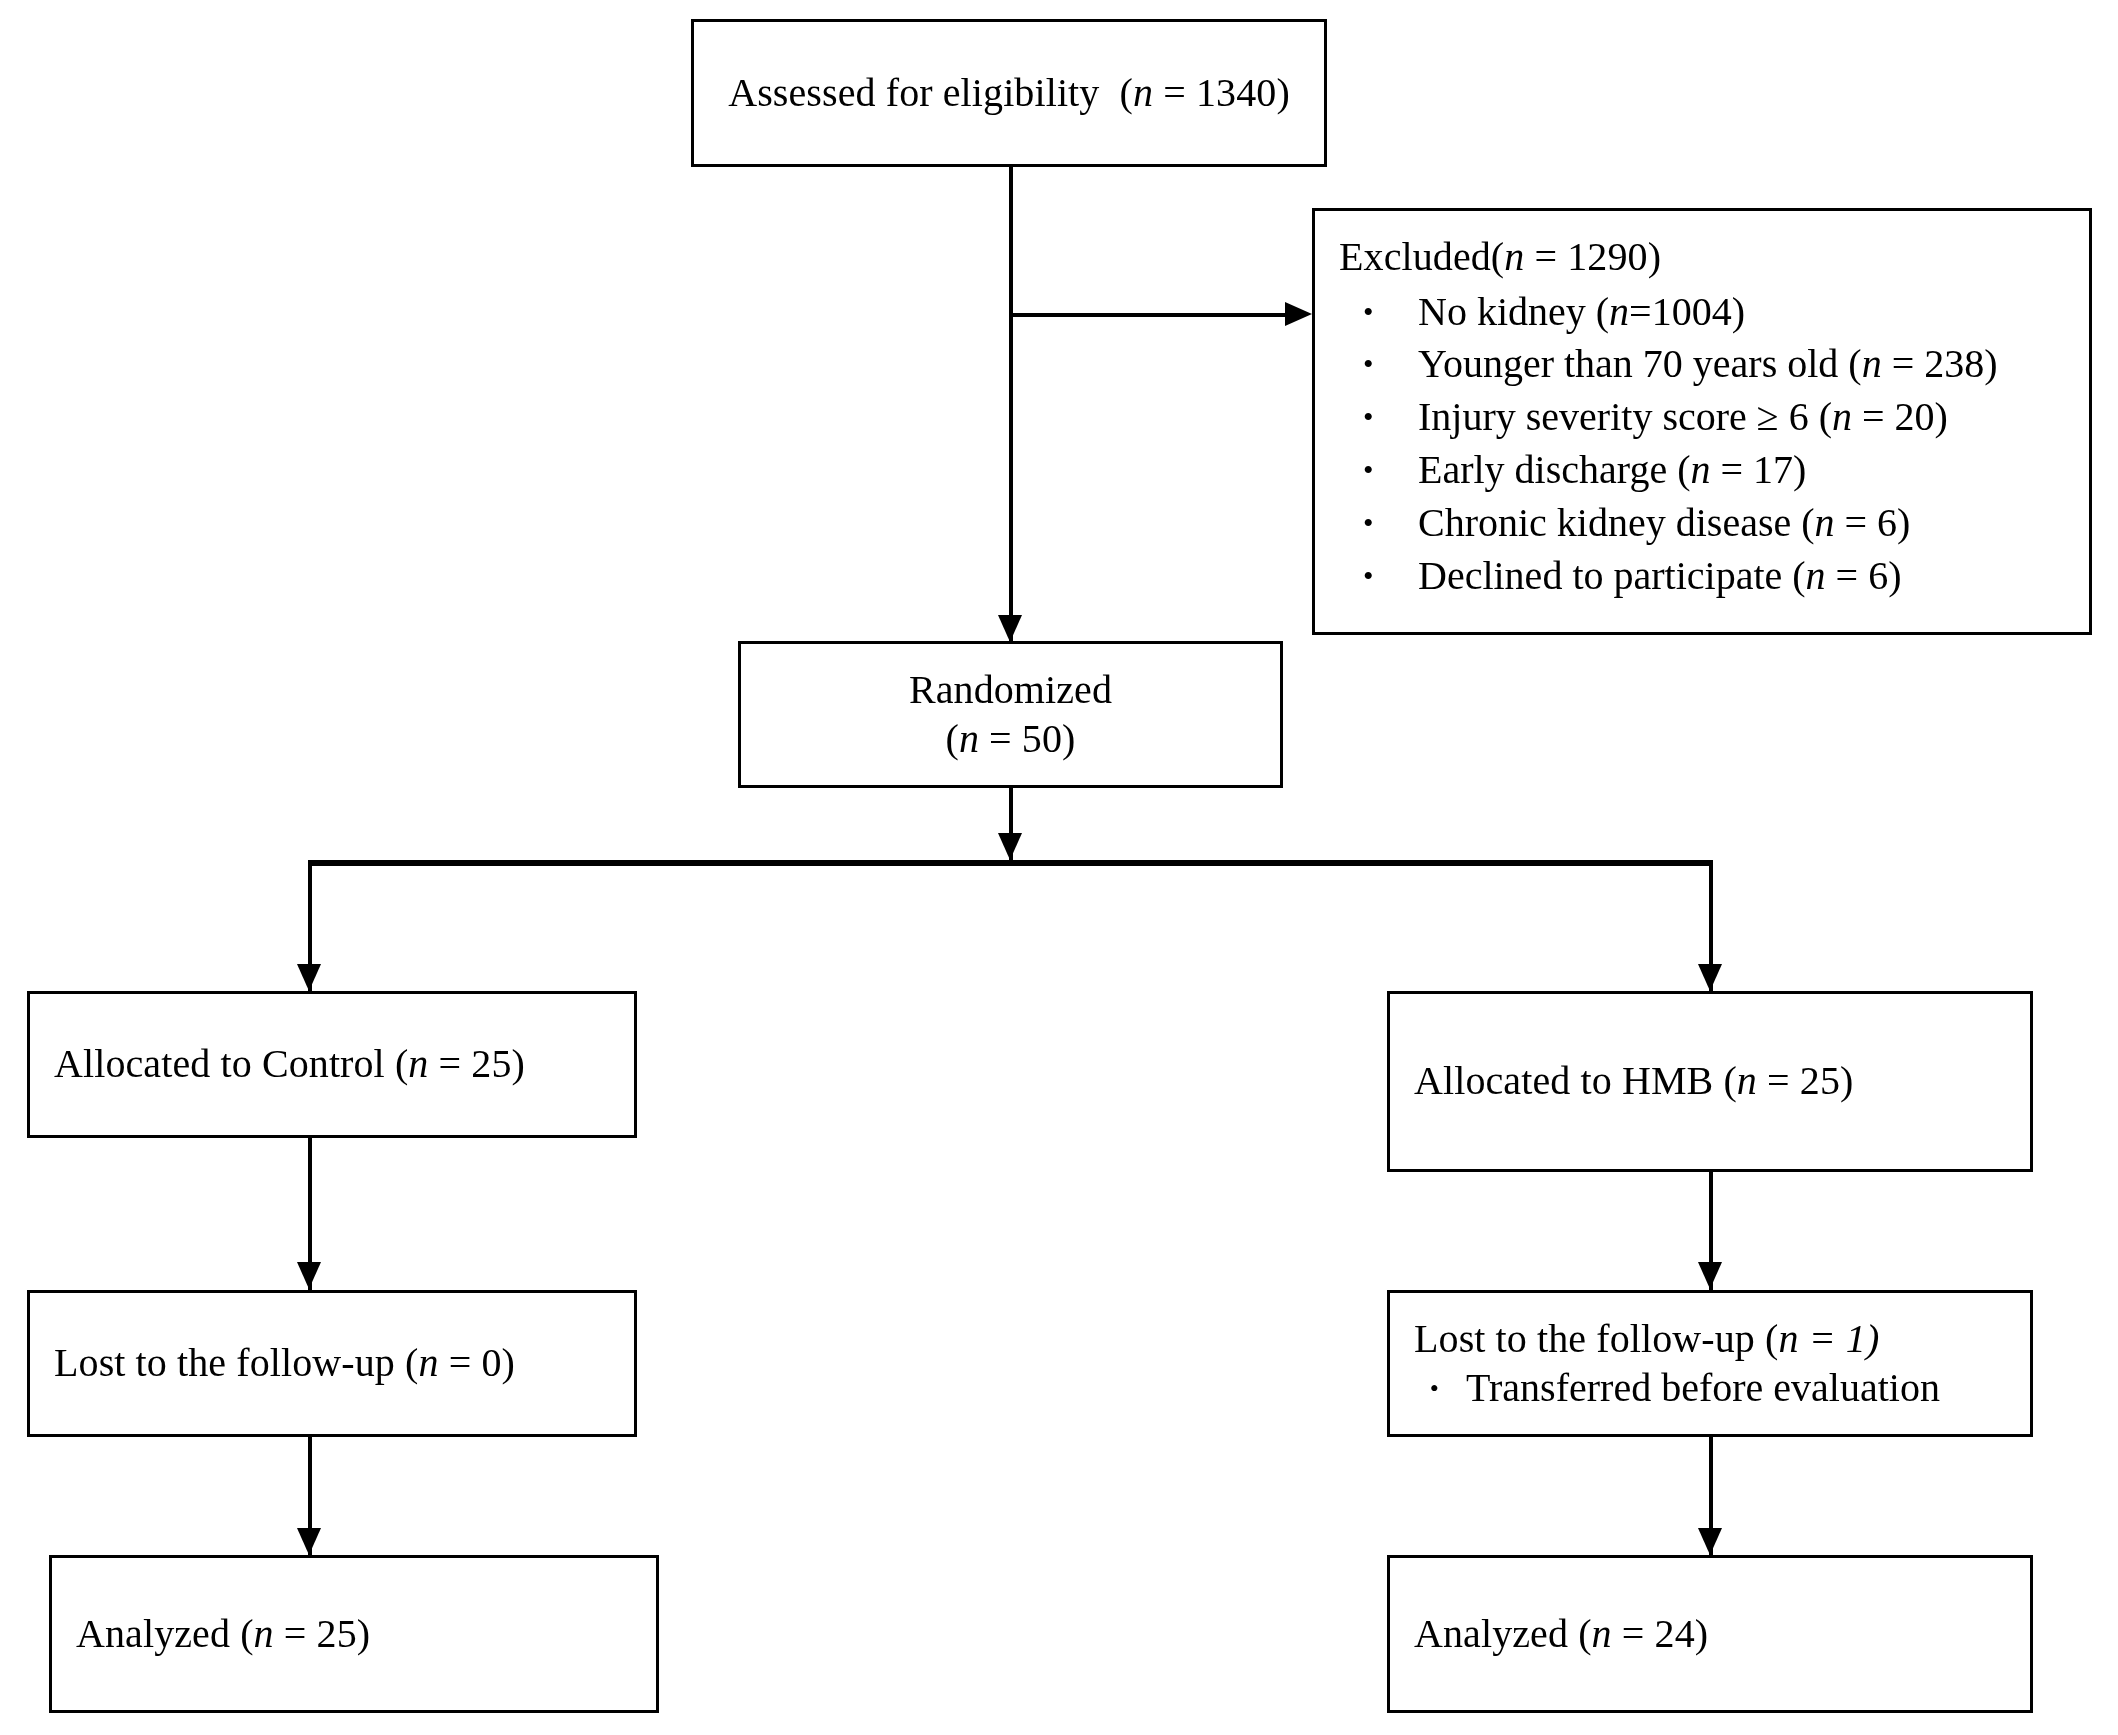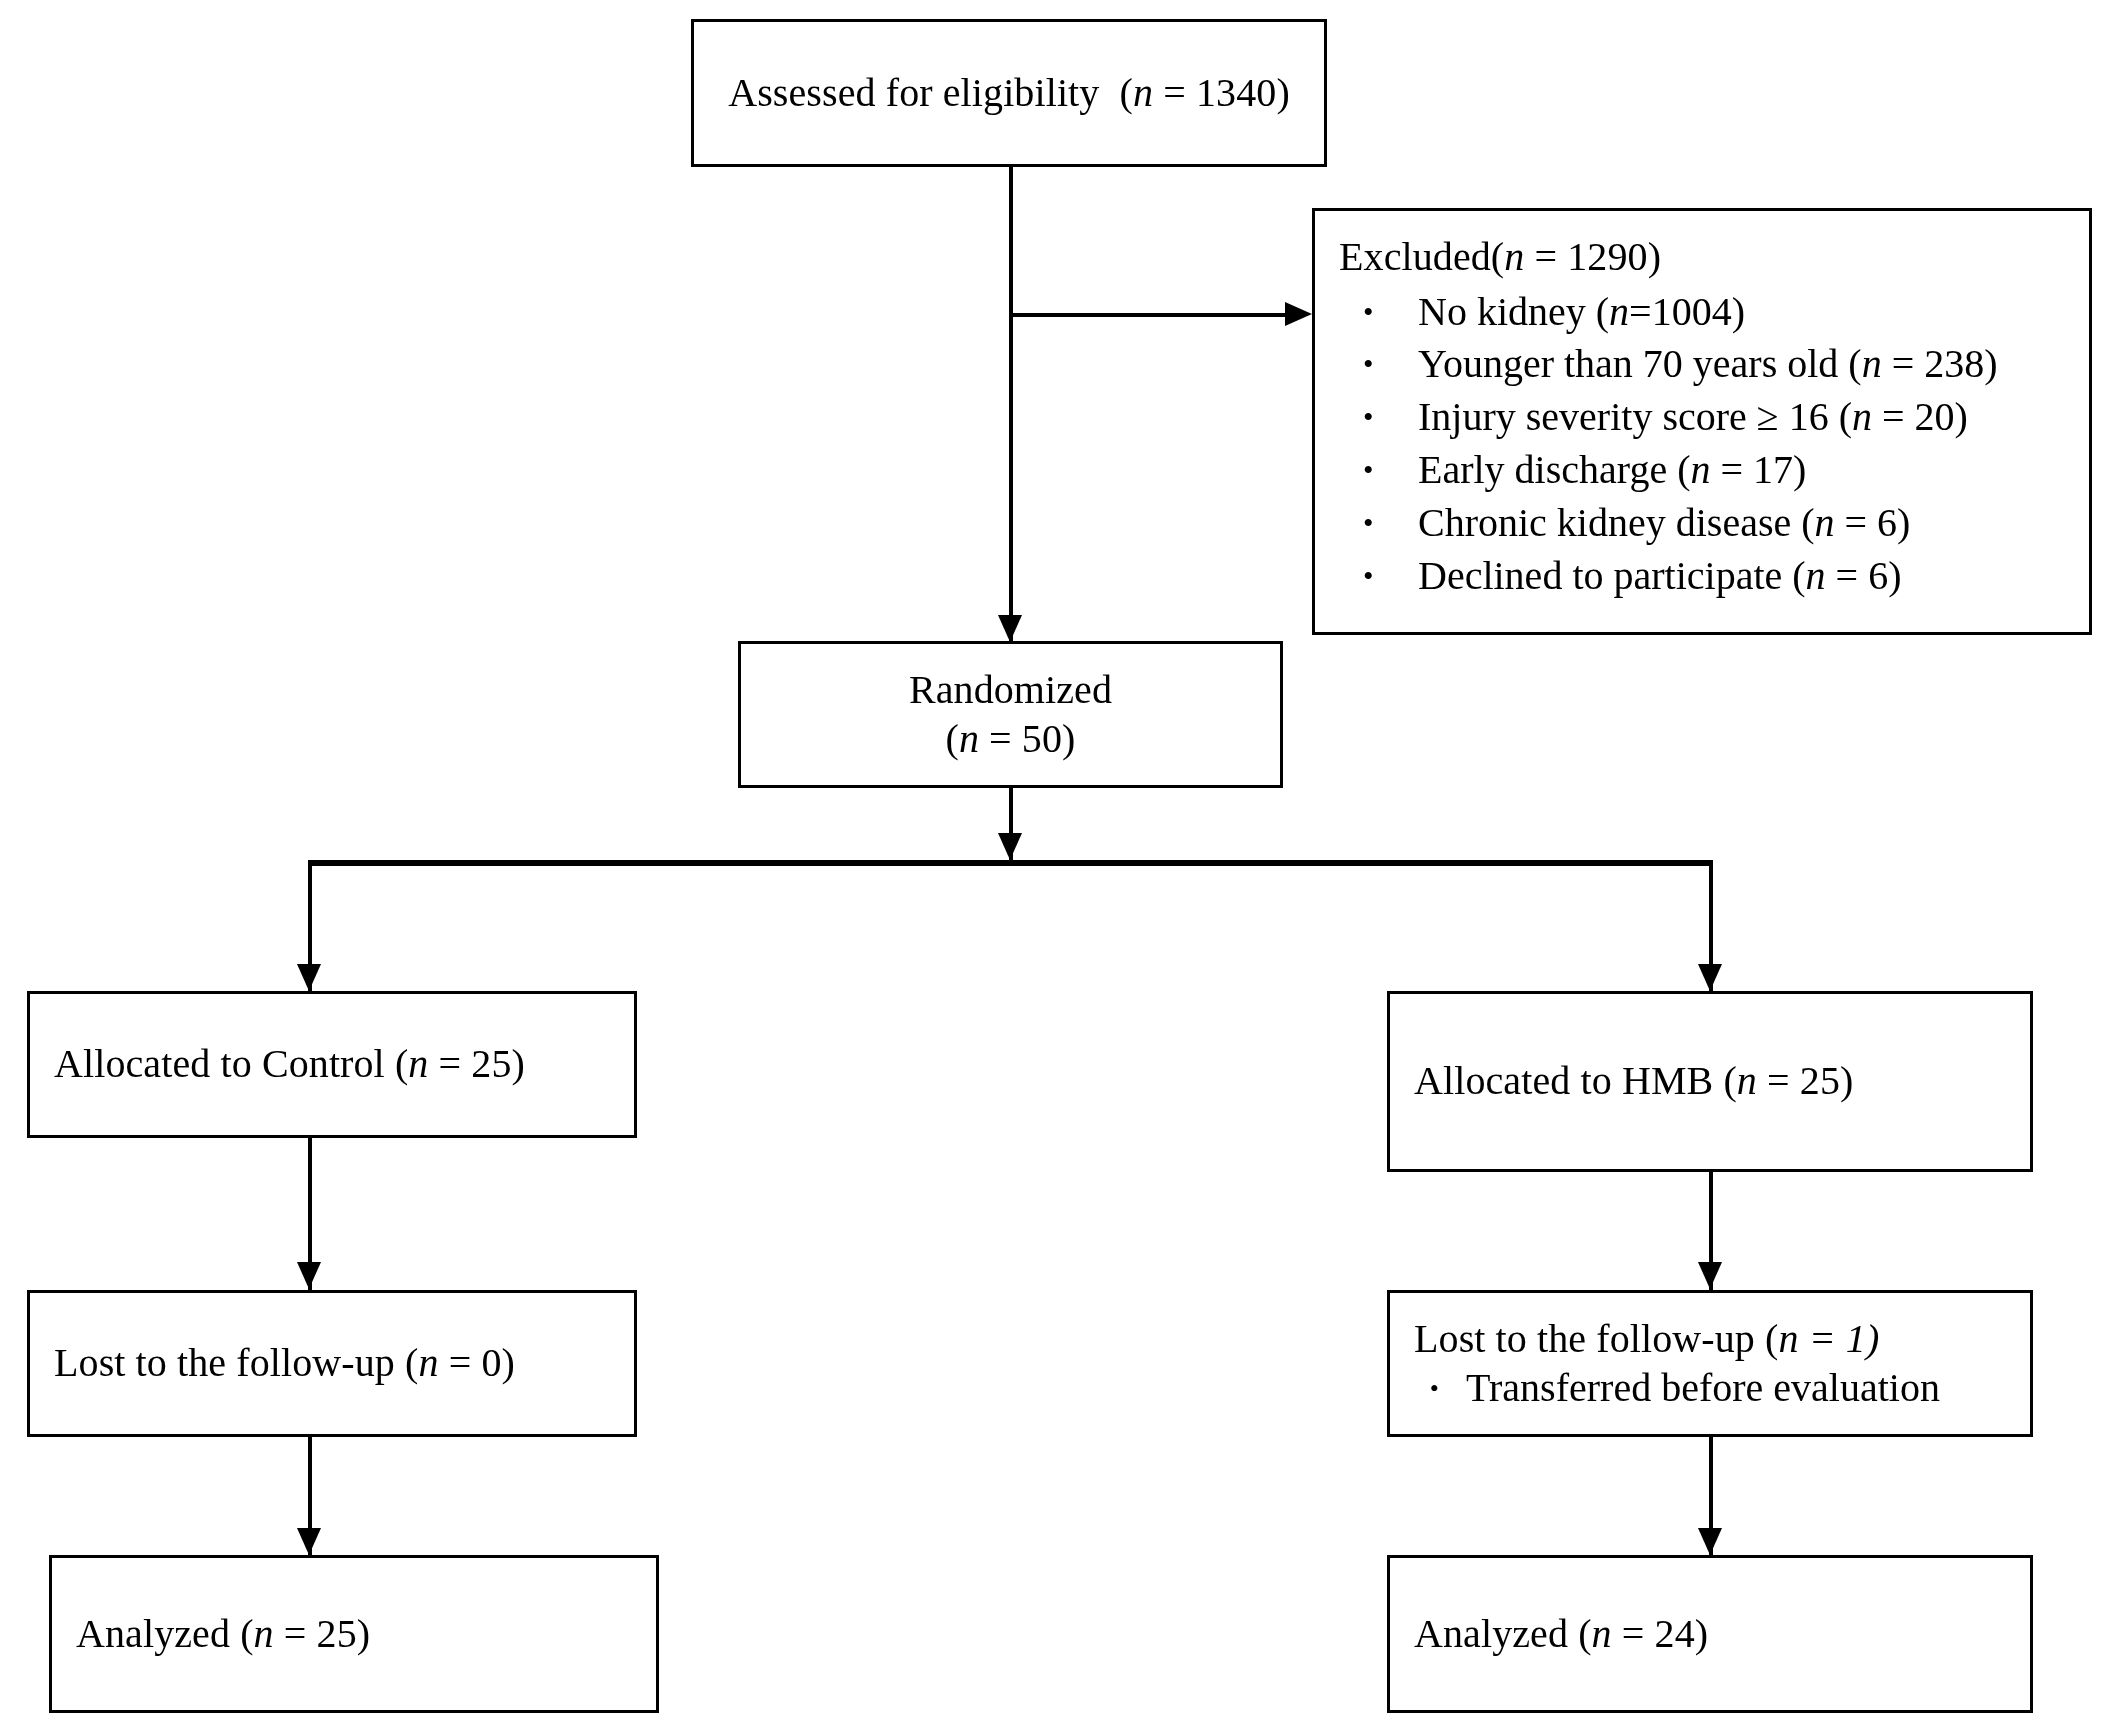--- a/index.html
+++ b/index.html
@@ -128,21 +128,21 @@
       <li>
         <span class="bullet">•</span>
         <span>No kidney (</span><em class="n">n</em><span>=1004)</span>
       </li>
       <li>
         <span class="bullet">•</span>
         <span>Younger than 70 years old (</span><em class="n">n</em><span> = 238)</span>
       </li>
       <li>
         <span class="bullet">•</span>
-        <span>Injury severity score ≥ 16 (</span><em class="n">n</em><span> = 20)</span>
+        <span>Injury severity score ≥ 6 (</span><em class="n">n</em><span> = 20)</span>
       </li>
       <li>
         <span class="bullet">•</span>
         <span>Early discharge (</span><em class="n">n</em><span> = 17)</span>
       </li>
       <li>
         <span class="bullet">•</span>
         <span>Chronic kidney disease (</span><em class="n">n</em><span> = 6)</span>
       </li>
       <li>

